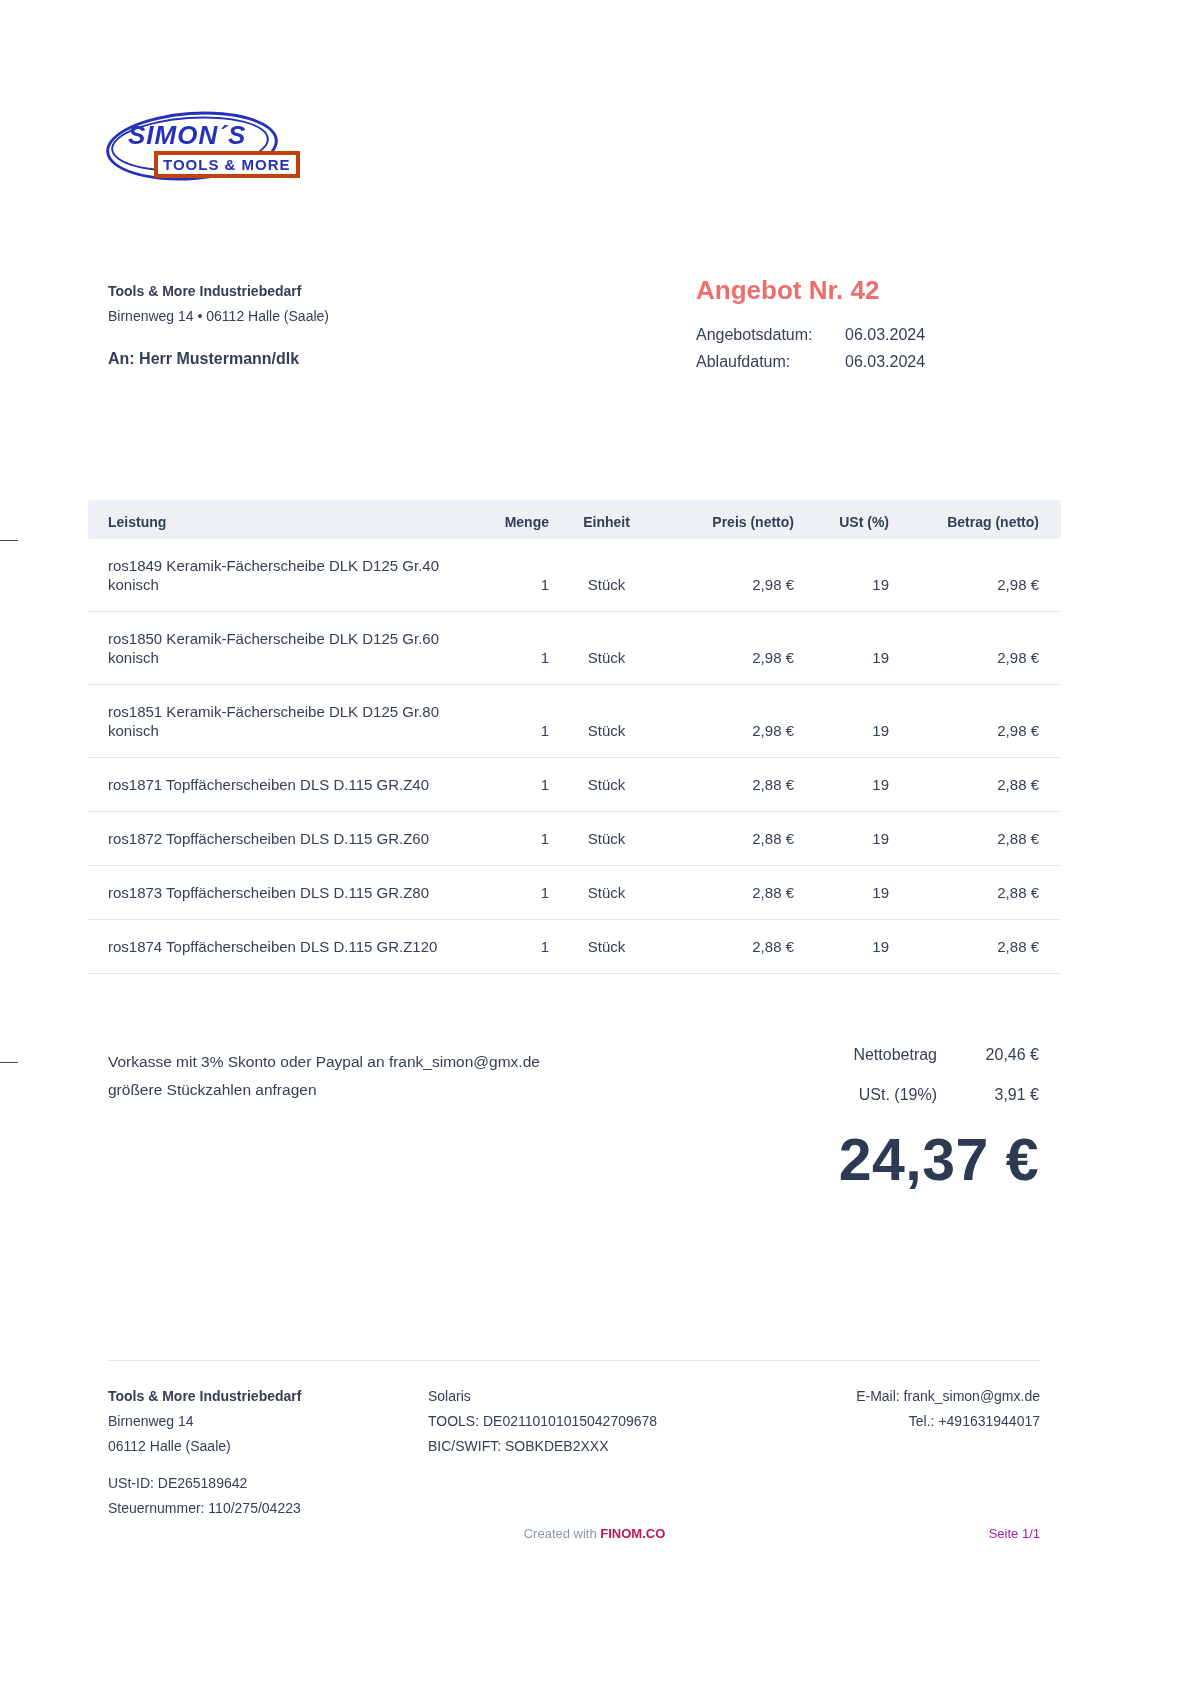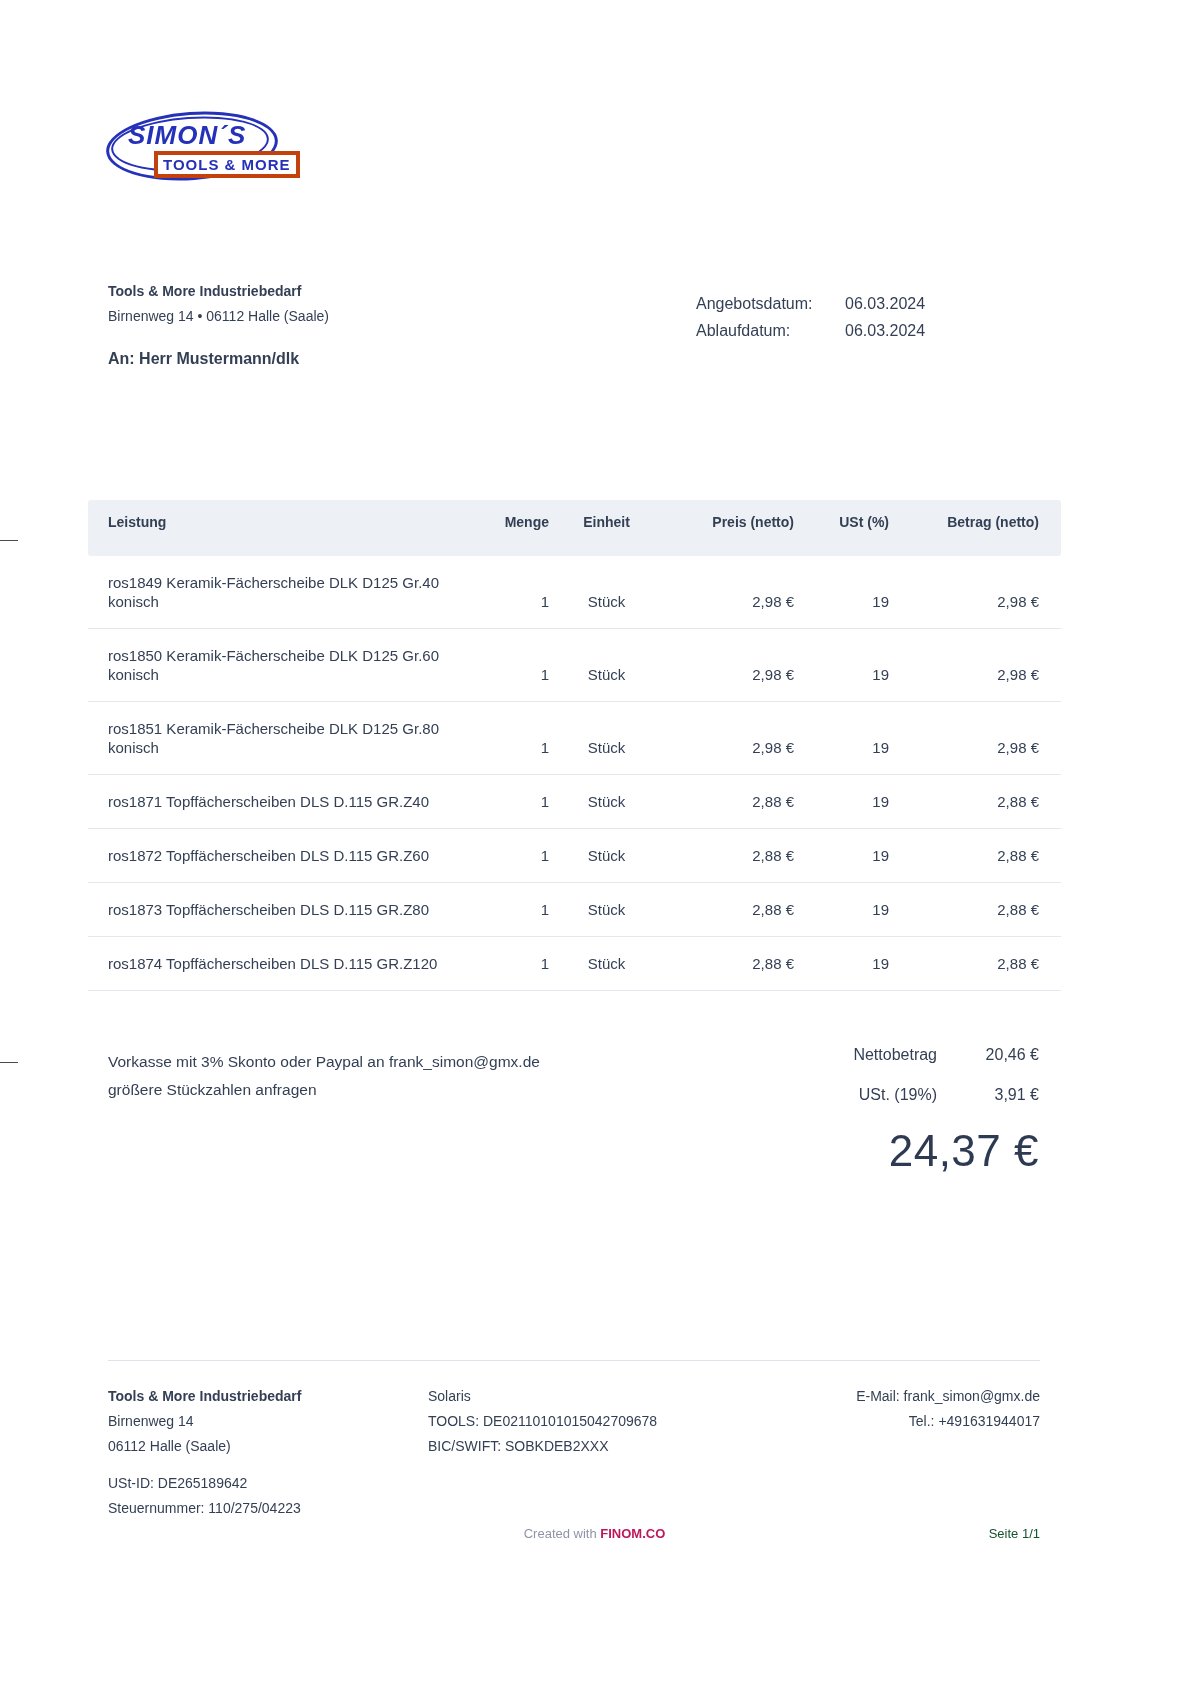--- a/index.html
+++ b/index.html
@@ -39,55 +39,55 @@
   .offer-block { position: absolute; left: 696px; top: 275px; width: 345px; }
   .offer-title { color: #ee6e6e; font-size: 26px; font-weight: bold; }
   .offer-dates { margin-top: 20px; font-size: 16px; }
   .offer-date-row { display: flex; margin-bottom: 9px; }
   .offer-date-label { width: 149px; }
   .offer-date-value { }
 
   
   .tbl { position: absolute; left: 88px; top: 500px; width: 973px; }
   .tbl-header { display: flex; background: #edf0f5; border-radius: 3px;
-    font-weight: bold; font-size: 14px; padding: 14px 22px 26px 20px; box-sizing: border-box; }
+    font-weight: bold; font-size: 14px; padding: 14px 22px 9px 20px; box-sizing: border-box; }
   .tbl-body .row { display: flex; padding: 17px 22px 17px 20px; box-sizing: border-box;
     border-bottom: 1px solid #e4e7ee; font-size: 15px; line-height: 19px; align-items: flex-end; }
   .c-leistung { width: 351px; padding-right: 8px; box-sizing: border-box; text-align: left; }
   .c-menge   { width: 90px;  text-align: right; }
   .c-einheit { width: 115px; text-align: center; }
   .c-preis   { width: 130px; text-align: right; }
   .c-ust     { width: 95px;  text-align: right; }
   .c-betrag  { width: 150px; text-align: right; }
   .tbl-header .c-leistung { padding-top: 0; }
 
   
   .notes { position: absolute; left: 108px; top: 1048px; width: 560px; font-size: 15.5px; line-height: 28px; }
 
   
   .totals { position: absolute; right: 150px; top: 1046px; text-align: right; }
   .totals-row { display: flex; justify-content: flex-end; font-size: 16px; margin-bottom: 22px; }
   .totals-label { margin-right: 22px; }
   .totals-value { min-width: 80px; text-align: right; }
-  .grand-total { font-size: 44px; font-weight: normal; color: #2e3a52; margin-top: 10px; letter-spacing: 0.5px; }
+  .grand-total { font-size: 59px; font-weight: bold; color: #2e3a52; margin-top: 10px; letter-spacing: 0.5px; }
 
   
   .footer-divider { position: absolute; left: 108px; top: 1360px; width: 932px; height: 0; border-top: 1px solid #e0e3ea; }
   .footer { position: absolute; left: 108px; top: 1388px; width: 932px; display: flex; font-size: 14px; }
   .footer-col-left { width: 320px; }
   .footer-col-mid { width: 360px; }
   .footer-col-right { flex: 1; text-align: right; }
   .footer .line { margin-bottom: 9px; }
   .footer .bold { font-weight: bold; }
   .footer .gap { height: 12px; }
 
   .created-line { position: absolute; left: 0; top: 1526px; width: 100%; text-align: center;
     font-size: 13px; color: #8d95a5; }
   .created-line b { color: #be185d; }
-  .page-num { position: absolute; right: 149px; top: 1526px; font-size: 13px; color: #14532d; }
+  .page-num { position: absolute; right: 149px; top: 1526px; font-size: 13px; color: #a21caf; }
 </style>
 </head>
 <body>
 
 <div class="page">
 
   <div class="fold-mark top"></div>
   <div class="fold-mark bottom"></div>
 
   <div class="logo">
@@ -97,20 +97,21 @@
     <div class="logo-sub">TOOLS &amp; MORE</div>
   </div>
 
   <div class="sender-block">
     <div class="sender-name">Tools &amp; More Industriebedarf</div>
     <div class="sender-addr">Birnenweg 14 •  06112 Halle (Saale)</div>
     <div class="recipient">An: Herr Mustermann/dlk</div>
   </div>
 
   <div class="offer-block">
+    <div class="offer-title">Angebot Nr. 42</div>
     <div class="offer-dates">
       <div class="offer-date-row">
         <div class="offer-date-label">Angebotsdatum:</div>
         <div class="offer-date-value">06.03.2024</div>
       </div>
       <div class="offer-date-row">
         <div class="offer-date-label">Ablaufdatum:</div>
         <div class="offer-date-value">06.03.2024</div>
       </div>
     </div>

